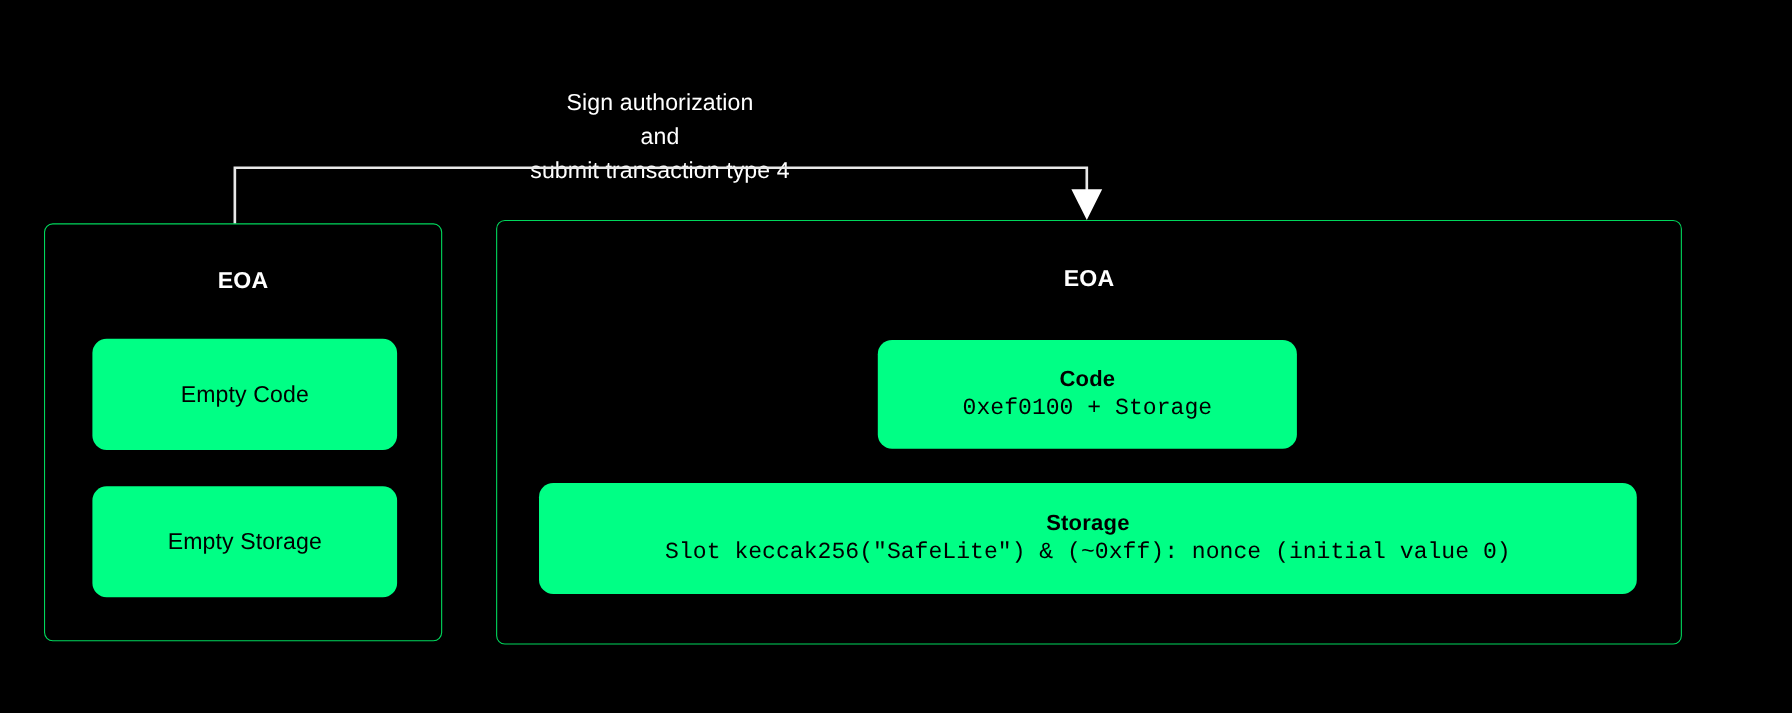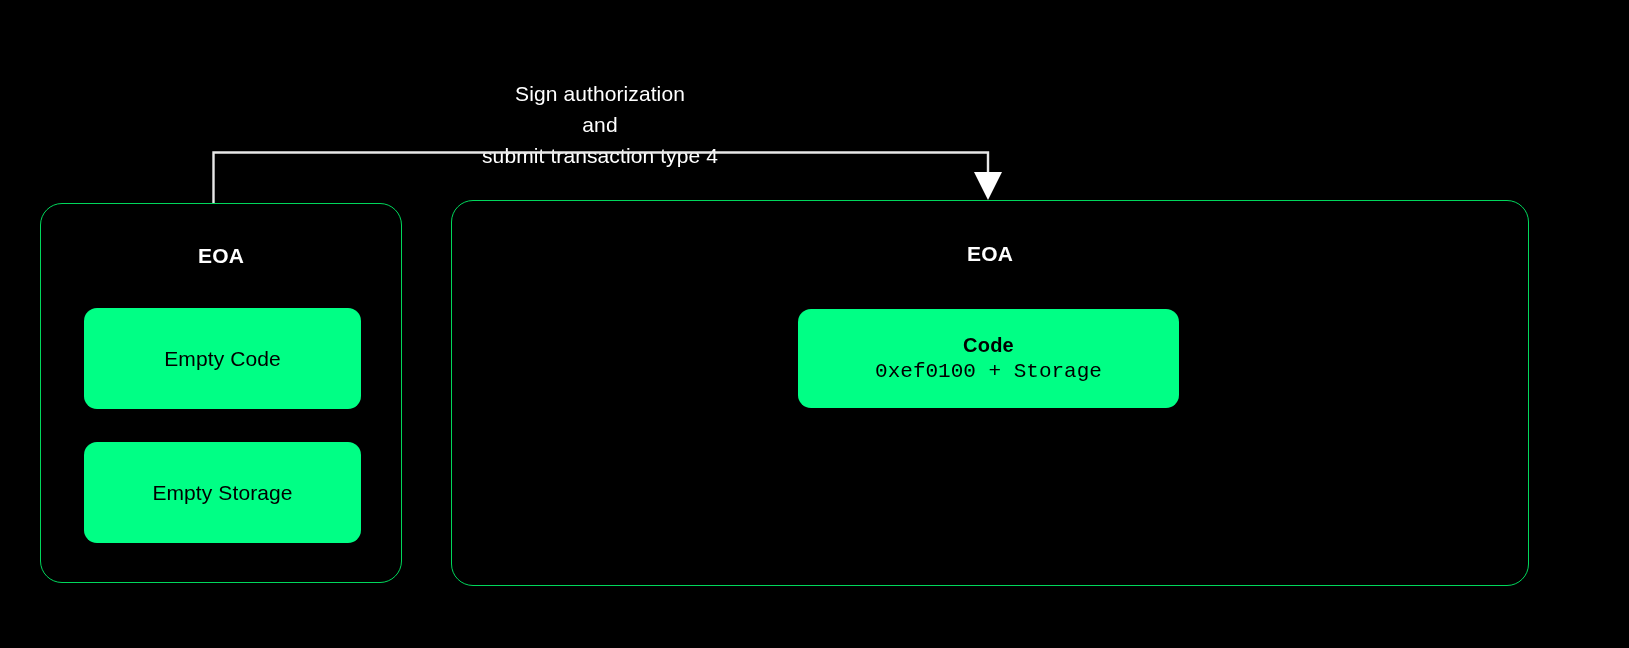--- a/index.html
+++ b/index.html
@@ -45,21 +45,21 @@
     width: 1629px;
     height: 648px;
     pointer-events: none;
   }
 
   
   .panel {
     position: absolute;
     box-sizing: border-box;
     border: 1.6px solid #00d75c;
-    border-radius: 22px;
+    border-radius: 8px;
     background: #000000;
   }
   .panel-left  { left: 40px;  top: 203px; width: 362px;  height: 380px; }
   .panel-right { left: 451px; top: 200px; width: 1078px; height: 386px; }
 
   .panel-title {
     position: absolute;
     left: 0;
     right: 0;
     text-align: center;
@@ -134,15 +134,19 @@
   </div>
 
   <div class="panel panel-right">
     <div class="panel-title">EOA</div>
 
     <div class="gbox box-code">
       <div class="label-strong">Code</div>
       <div class="mono">0xef0100 + Storage</div>
     </div>
 
+    <div class="gbox box-storage">
+      <div class="label-strong">Storage</div>
+      <div class="mono">Slot keccak256("SafeLite") &amp; (~0xff): nonce (initial value 0)</div>
+    </div>
   </div>
 
 </div>
 
 </body></html>

